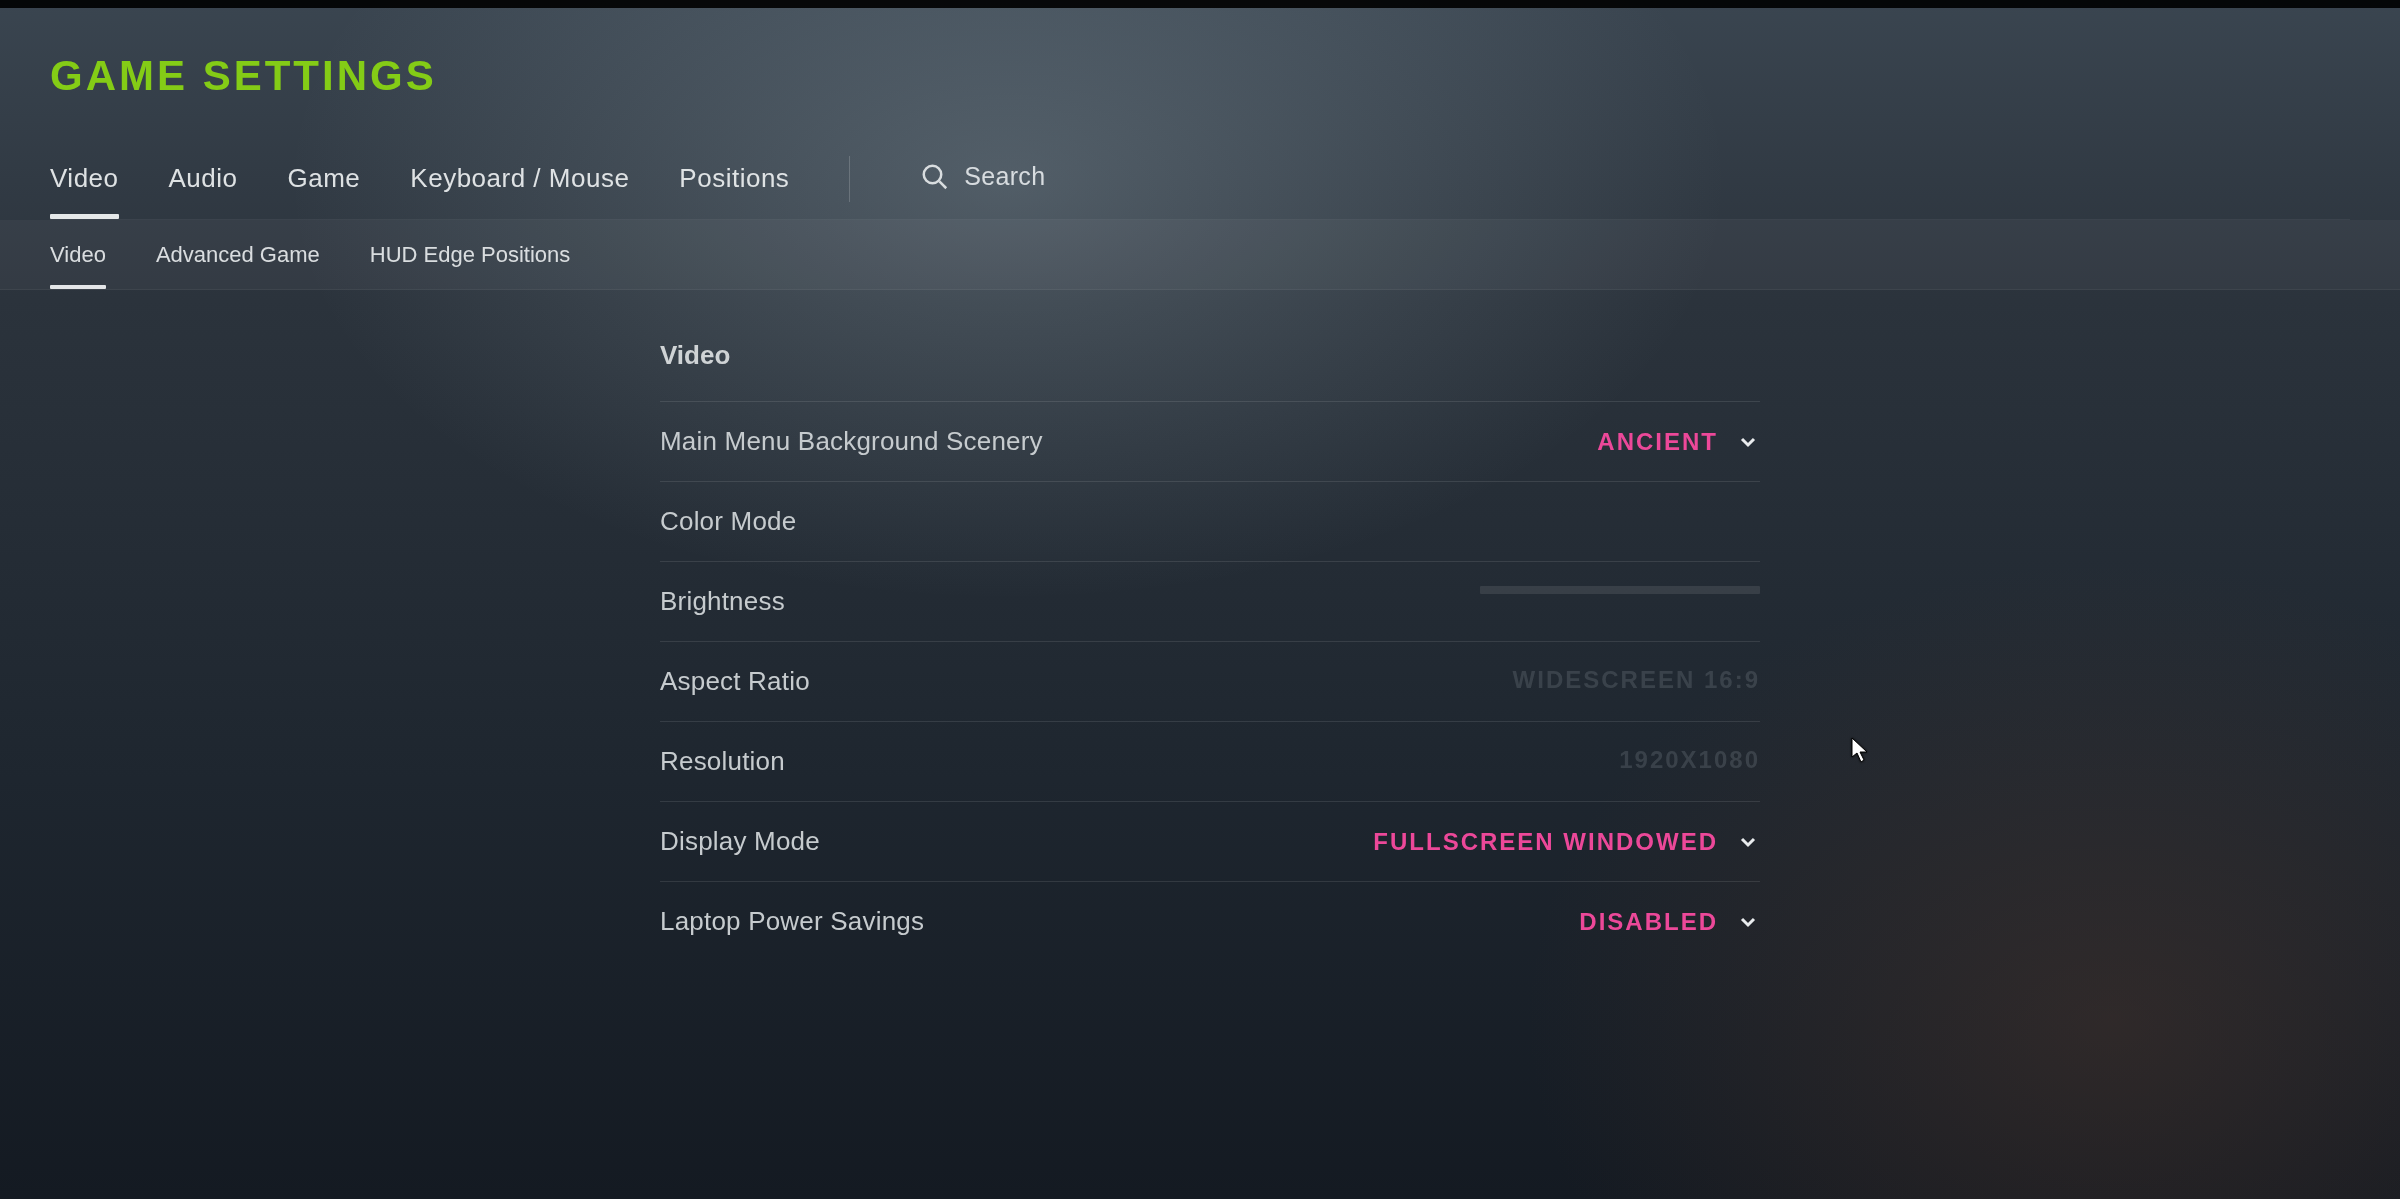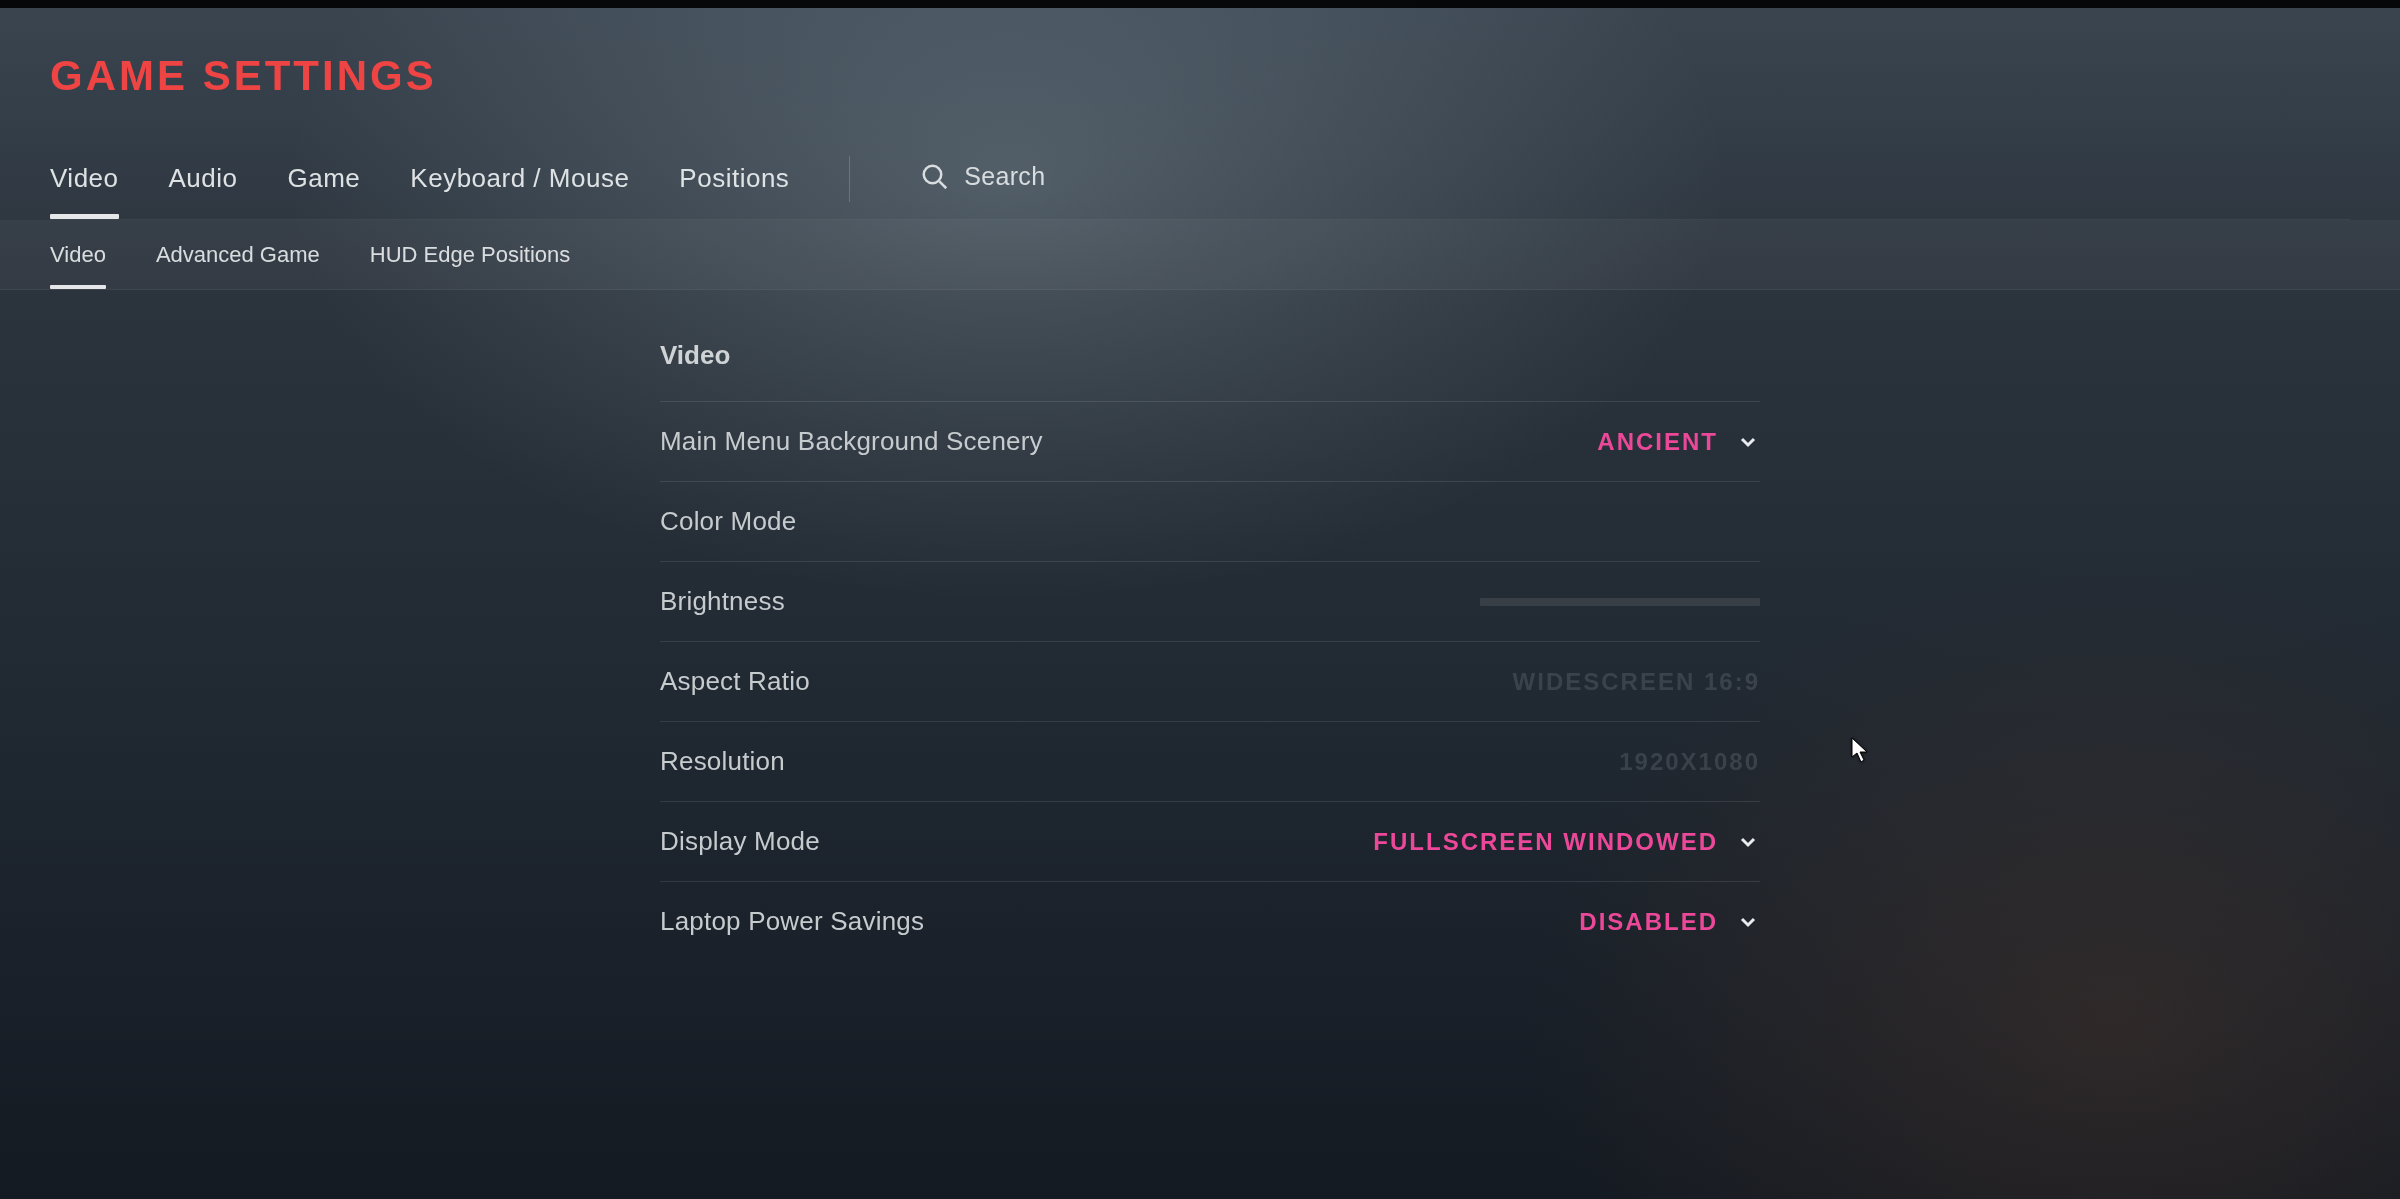--- a/index.html
+++ b/index.html
@@ -17,21 +17,21 @@
         linear-gradient(180deg, #3a4550 0%, #2b333c 25%, #1e262f 65%, #141a22 100%);
       filter: blur(0.5px);
     }
     .top-dark {
       position: fixed; top: 0; left: 0; right: 0; height: 8px;
       background: rgba(0,0,0,0.9);
     }
     .container { position: relative; padding: 0 50px; }
 
     .page-title {
-      color: #ef4444;
+      color: #84cc16;
       font-weight: 800;
       letter-spacing: 3px;
       font-size: 42px;
       text-transform: uppercase;
       padding: 52px 0 38px 0;
       font-stretch: condensed;
     }
 
     .tabs-row {
       display: flex;
@@ -97,21 +97,21 @@
       margin-left: auto; margin-right: auto;
       width: 1100px;
       max-width: 100%;
       transform: translateX(10px);
     }
     .section-title {
       color: #cfd3d5; font-weight: 700; font-size: 26px;
       padding-bottom: 30px;
     }
     .setting-row {
-      display: flex; align-items: center; justify-content: space-between;
+      display: flex; justify-content: space-between;
       border-top: 1px solid rgba(255,255,255,0.10);
       padding: 24px 0 24px 0;
     }
     .setting-row:first-of-type { border-top: none; }
     .setting-label { color: #c6cbce; font-size: 26px; letter-spacing: 0.2px; }
 
     .value-dropdown {
       display: flex; align-items: center; gap: 18px;
       color: #ec4899; font-size: 24px; letter-spacing: 2px; font-weight: 700;
       text-transform: uppercase; cursor: pointer;

